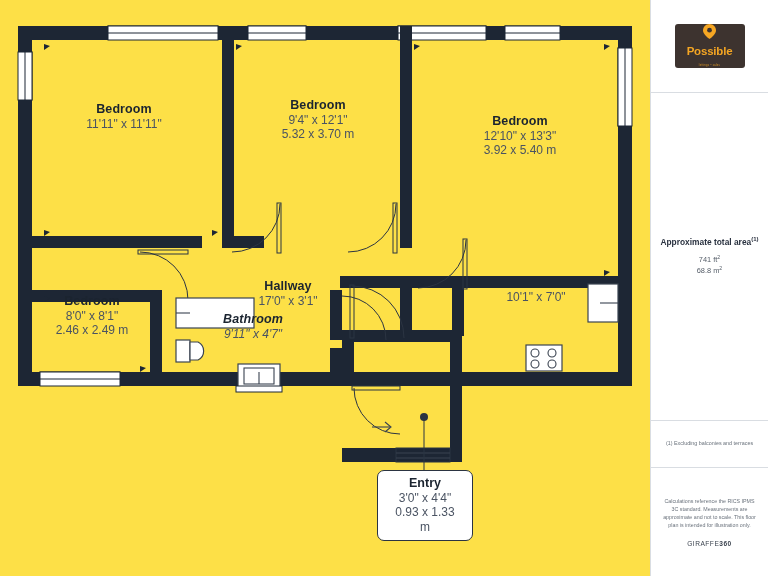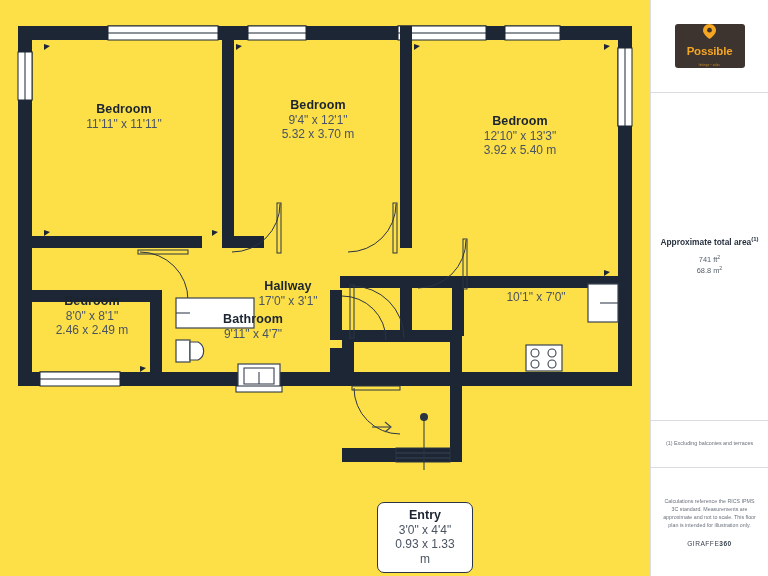--- a/index.html
+++ b/index.html
@@ -266,30 +266,30 @@
       <span class="rname">Hallway</span>
       <span class="rdim">17'0" x 3'1"</span>
     </div>
 
     <div class="room-label" style="left:22px;top:294px;width:140px;">
       <span class="rname">Bedroom</span>
       <span class="rdim">8'0" x 8'1"</span>
       <span class="rdim">2.46 x 2.49 m</span>
     </div>
 
-    <div class="room-label" style="left:186px;top:312px;width:134px;">
+    <div class="room-label" style="left:186px;top:312px;width:134px;font-style:italic;">
       <span class="rname">Bathroom</span>
       <span class="rdim">9'11" x 4'7"</span>
     </div>
 
     <div class="room-label" style="left:472px;top:290px;width:128px;">
       <span class="rdim">10'1" x 7'0"</span>
     </div>
 
-    <div class="entry-box" style="left:377px;top:470px;width:70px;margin-top:32px;">
+    <div class="entry-box" style="left:377px;top:470px;width:70px;">
       <span class="rname">Entry</span>
       <span class="rdim">3'0" x 4'4"</span>
       <span class="rdim">0.93 x 1.33 m</span>
     </div>
 
   </div>
 
   <div id="side-panel">
 
     <div class="panel-cell" id="logo-cell">

